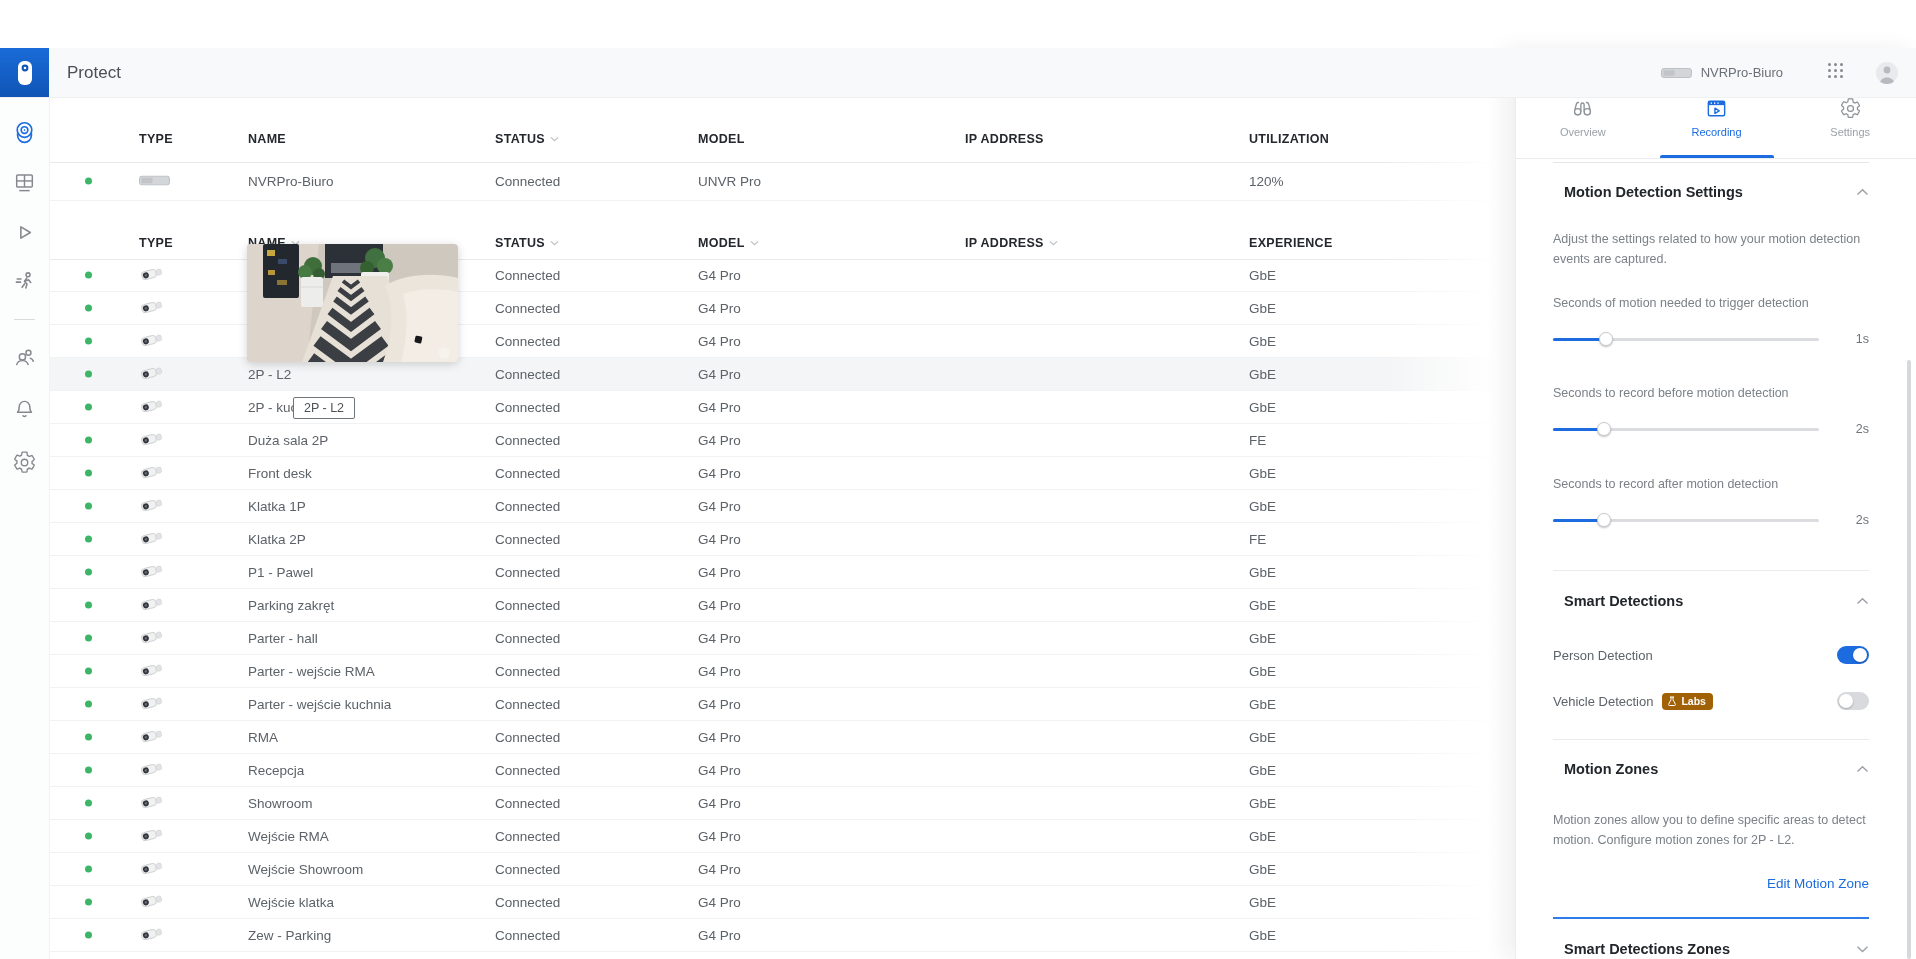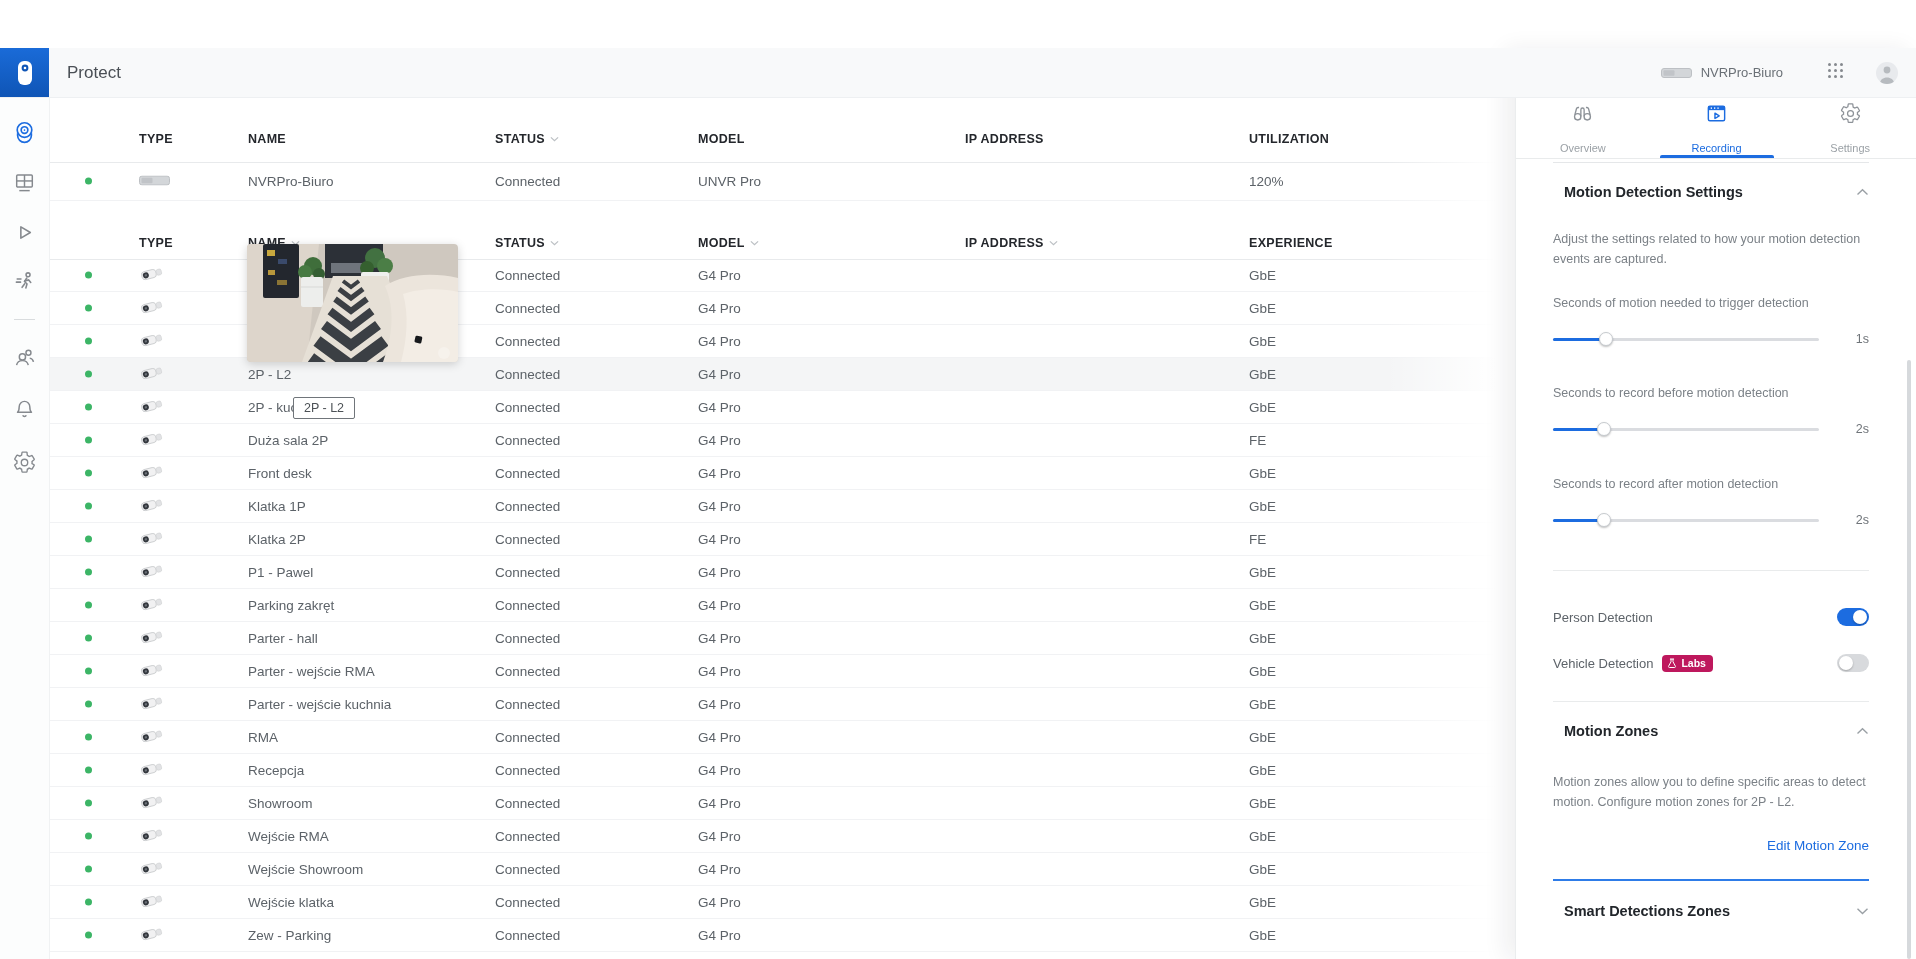--- a/index.html
+++ b/index.html
@@ -46,42 +46,42 @@
   
   .preview{position:absolute;left:198px;top:195px;width:211px;height:118px;border-radius:4px;overflow:hidden;box-shadow:0 2px 10px rgba(0,0,0,.18);z-index:8;}
   .tooltip{position:absolute;left:244px;top:348px;background:#fff;border:1px solid #70757a;border-radius:2px;padding:3px 10px;font-size:12.5px;color:#4c5156;z-index:9;white-space:nowrap;}
 
   
   .panel{position:absolute;left:1515px;top:49px;width:401px;height:910px;background:#fff;border-left:1px solid #ebedee;box-shadow:-10px 0 22px rgba(30,33,36,.07);z-index:20;}
   .p-header{position:absolute;left:0;top:0;width:100%;height:48px;display:flex;align-items:center;padding:0 14px 0 38px;box-sizing:border-box;gap:11px;}
   .p-title{font-size:13px;color:#1f2327;flex:1;}
   .p-close{width:26px;height:26px;display:flex;align-items:center;justify-content:center;cursor:pointer;}
   .p-tabs{position:absolute;left:0;top:48px;width:100%;height:61px;display:flex;border-bottom:1px solid #e9ebec;}
-  .tab{flex:1;position:relative;display:flex;flex-direction:column;align-items:center;justify-content:center;gap:13px;cursor:pointer;}
+  .tab{flex:1;position:relative;display:flex;flex-direction:column;align-items:center;justify-content:flex-start;gap:2px;cursor:pointer;}
   .tab-label{font-size:11px;color:#9ba1a6;}
   .tab.active .tab-label{color:#1c6ce0;}
   .tab.active::after{content:"";position:absolute;bottom:0;left:50%;transform:translateX(-50%);width:114px;height:3px;background:#1c6ce0;border-radius:2px 2px 0 0;}
   .p-scroll{position:absolute;left:0;top:109px;width:100%;bottom:0;overflow:hidden;}
   .pc{padding:0 48px 0 37px;}
   .hr{height:1px;background:#e5e7e9;margin-top:4px;}
   .hr2{height:1px;background:#e9ebec;}
   .hr-blue{height:2px;background:#2e7ce8;}
   .sec-title-row{display:flex;align-items:center;justify-content:space-between;cursor:pointer;}
   .sec-title{font-size:14.5px;font-weight:700;color:#22262b;margin-left:11px;}
   .p-desc{font-size:12.5px;color:#7b8187;line-height:20px;}
   .s-label{font-size:12.5px;color:#7b8187;}
   .s-row{display:flex;align-items:center;margin-top:22px;}
   .s-track{position:relative;width:266px;height:14px;cursor:pointer;}
   .s-track::before{content:"";position:absolute;left:0;right:0;top:6px;height:2.5px;background:#dadce0;border-radius:2px;}
   .s-fill{position:absolute;left:0;top:6px;height:2.5px;background:#1c6ce0;border-radius:2px;}
   .s-thumb{position:absolute;top:0;width:14px;height:14px;margin-left:-7px;border-radius:50%;background:#fff;border:1px solid #c7cbcf;box-shadow:0 1px 2px rgba(0,0,0,.25);box-sizing:border-box;}
   .s-value{flex:1;text-align:right;font-size:12.5px;color:#6f7479;}
   .toggle-row{display:flex;align-items:center;}
   .t-label{font-size:13px;color:#5d6369;display:flex;align-items:center;gap:9px;flex:1;}
-  .badge{display:inline-flex;align-items:flex-end;gap:4px;background:#be185d;color:#fff;font-size:10.5px;font-weight:700;border-radius:4px;padding:2.5px 7px 2.5px 5px;}
+  .badge{display:inline-flex;align-items:flex-end;gap:4px;background:#a16207;color:#fff;font-size:10.5px;font-weight:700;border-radius:4px;padding:2.5px 7px 2.5px 5px;}
   .switch{position:relative;width:32px;height:18px;border-radius:9px;cursor:pointer;flex:none;}
   .switch.on{background:#1c6ce0;}
   .switch.off{background:#d8dadd;}
   .knob{position:absolute;top:2px;width:14px;height:14px;border-radius:50%;background:#fff;box-shadow:0 1px 2px rgba(0,0,0,.25);}
   .switch.on .knob{left:16px;}
   .switch.off .knob{left:2px;}
   .link-row{text-align:right;}
   .p-link{font-size:13.5px;color:#1c6ce0;cursor:pointer;}
   .p-scrollbar{position:absolute;right:6px;top:311px;width:4px;height:599px;border-radius:2px;background:#d6d9dc;}
 
@@ -810,20 +810,26 @@
                   <div class="s-fill" style="width: 19%;"></div>
                   <div class="s-thumb" style="left: 19%;"></div>
                 </div>
                 <div class="s-value">2s</div>
               </div>
             </div>
           </div>
 
         <div class="hr2 hr-sd"></div>
 
+        <div class="sd-title sec-title-row">
+          <span class="sec-title">Smart Detections</span>
+          <svg width="13" height="8" viewBox="0 0 13 8" fill="none" stroke="#9aa0a5" stroke-width="1.4">
+              <path d="M1.5 6.5 6.5 1.8 11.5 6.5"></path>
+            </svg>
+        </div>
         <div id="sd-toggles">
             <div class="toggle-row tr1">
               <span class="t-label">
                 <span>Person Detection</span>
               </span>
               <span class="switch on">
                 <span class="knob"></span>
               </span>
             </div>
             <div class="toggle-row tr2">

